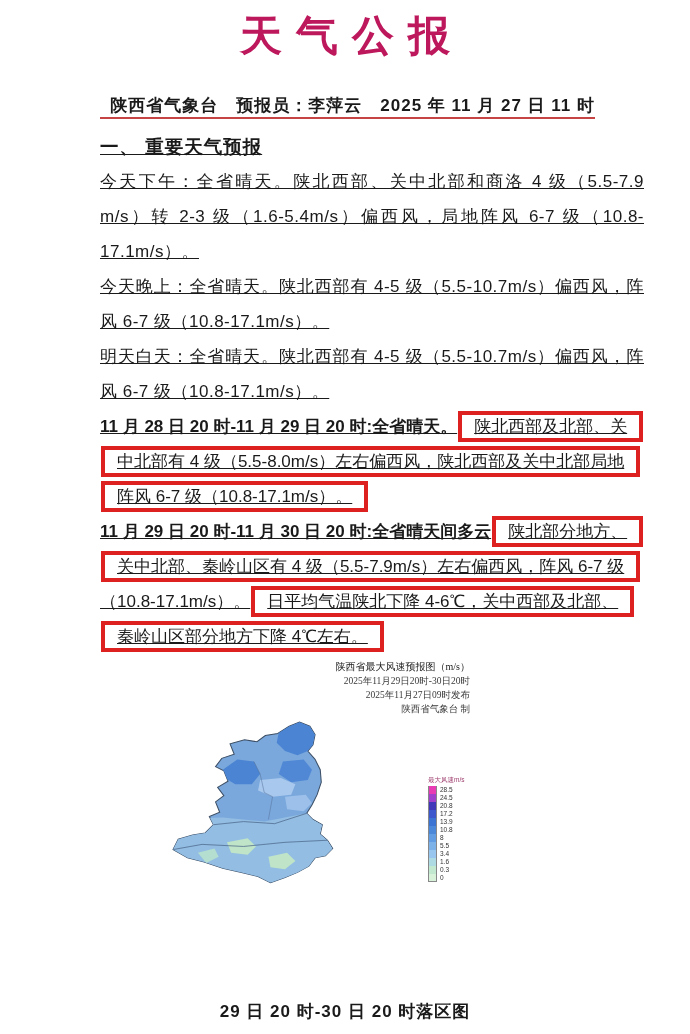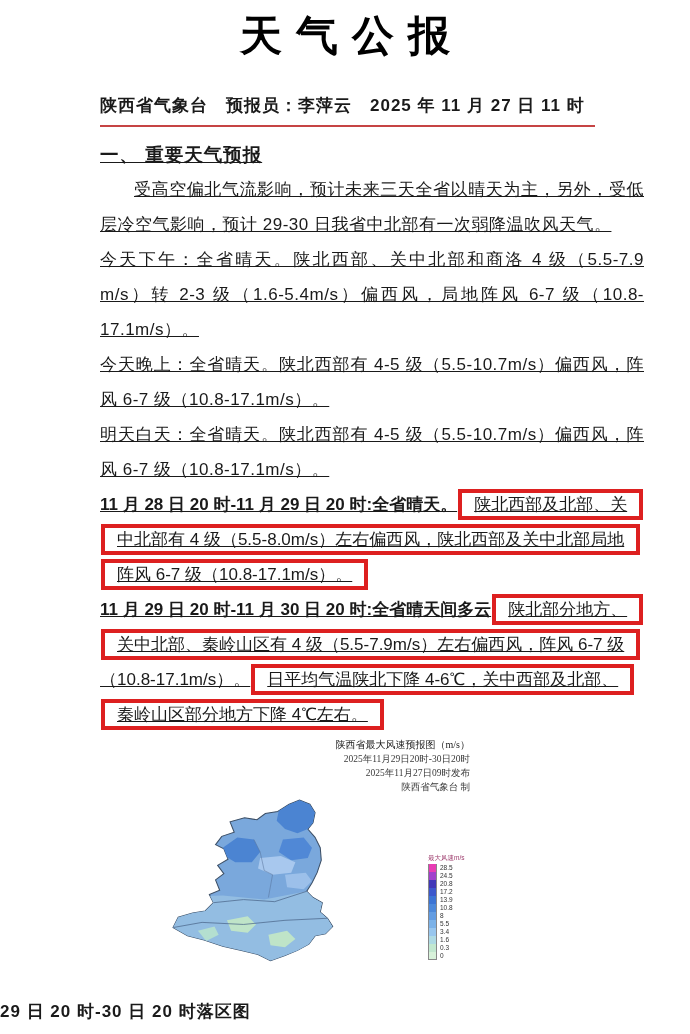--- a/index.html
+++ b/index.html
@@ -6,35 +6,36 @@
   html,body { background:#ffffff; }
   body {
     width:690px; height:1034px; overflow:hidden;
     font-family:"Liberation Sans", sans-serif;
     color:#1a1a1a;
     position:relative;
   }
   .doc-title {
     margin-top:8px;
     text-align:center;
-    color:#000000;
+    color:#be185d;
     font-size:42px;
     font-weight:900;
     letter-spacing:14px;
     text-indent:14px; 
   }
   .byline {
     margin:30px 0 0 100px;
     width:495px;
     font-size:17px;
     font-weight:700;
     letter-spacing:1px;
-    padding-bottom:8px;
+    padding-bottom:0;
     border-bottom:2px solid #c64444;
     white-space:nowrap;
+    text-align:right;
   }
   .content {
     margin:10px 46px 0 100px;
     font-size:17px;
     line-height:35px;
     text-decoration:underline;
   }
   .content .heading {
     font-size:18.5px;
     font-weight:700;
@@ -84,36 +85,36 @@
     width:9px; height:8px; display:inline-block;
     border-left:1px solid #888; border-right:1px solid #888;
   }
   .legend-row:first-of-type .legend-swatch { border-top:1px solid #888; }
   .legend-row:last-of-type .legend-swatch { border-bottom:1px solid #888; }
   .legend-label { margin-left:3px; }
   .bottom-caption {
     position:absolute;
     left:0; right:0;
     top:1000px;
+    text-align:center;
     font-size:17px;
     font-weight:700;
     letter-spacing:1px;
   }
 </style>
 </head>
 <body>
 
 <h1 class="doc-title">天气公报</h1>
 
 <div class="byline">陕西省气象台　预报员：李萍云　2025 年 11 月 27 日 11 时</div>
 
 <div class="content">
 
   <div class="heading">一、 重要天气预报</div>
-  <p class="para indent">受高空偏北气流影响，预计未来三天全省以晴天为主，另外，受低层冷空气影响，预计 29-30 日我省中北部有一次弱降温吹风天气。</p>
 
   <p class="para">今天下午：全省晴天。陕北西部、关中北部和商洛 4 级（5.5-7.9 m/s）转 2-3 级（1.6-5.4m/s）偏西风，局地阵风 6-7 级（10.8-17.1m/s）。</p>
   <p class="para">今天晚上：全省晴天。陕北西部有 4-5 级（5.5-10.7m/s）偏西风，阵风 6-7 级（10.8-17.1m/s）。</p>
   <p class="para">明天白天：全省晴天。陕北西部有 4-5 级（5.5-10.7m/s）偏西风，阵风 6-7 级（10.8-17.1m/s）。</p>
 
   <p class="lines">
     <span class="ln"><b>11 月 28 日 20 时-11 月 29 日 20 时:全省晴天。</b><span class="rbox">陕北西部及北部、关</span></span>
     <span class="ln"><span class="rbox">中北部有 4 级（5.5-8.0m/s）左右偏西风，陕北西部及关中北部局地</span></span>
     <span class="ln"><span class="rbox">阵风 6-7 级（10.8-17.1m/s）。</span></span>
   </p>

